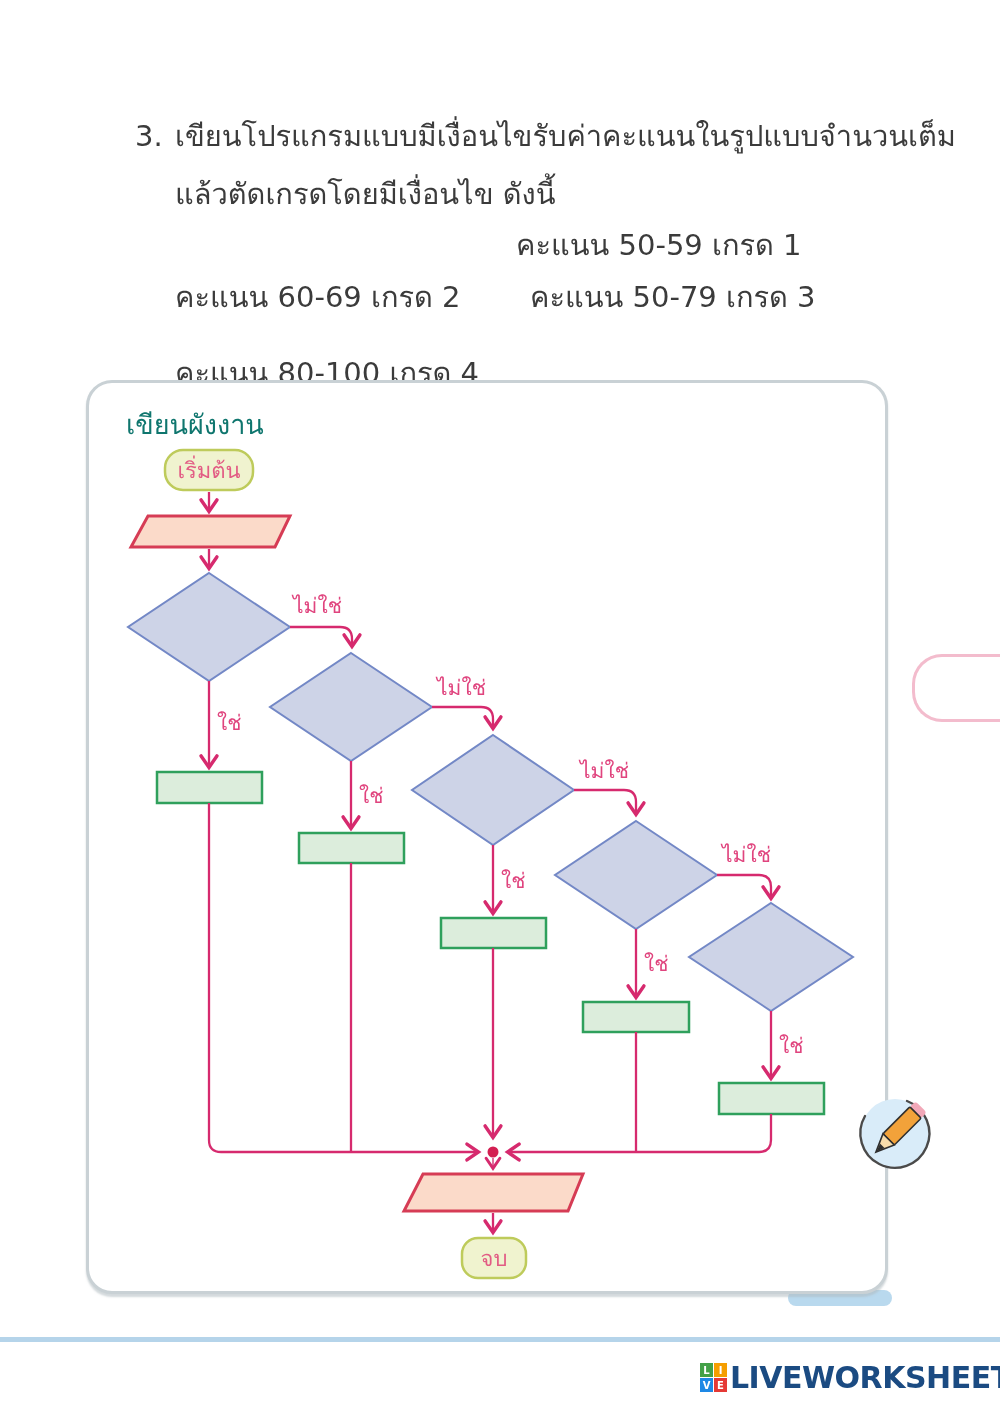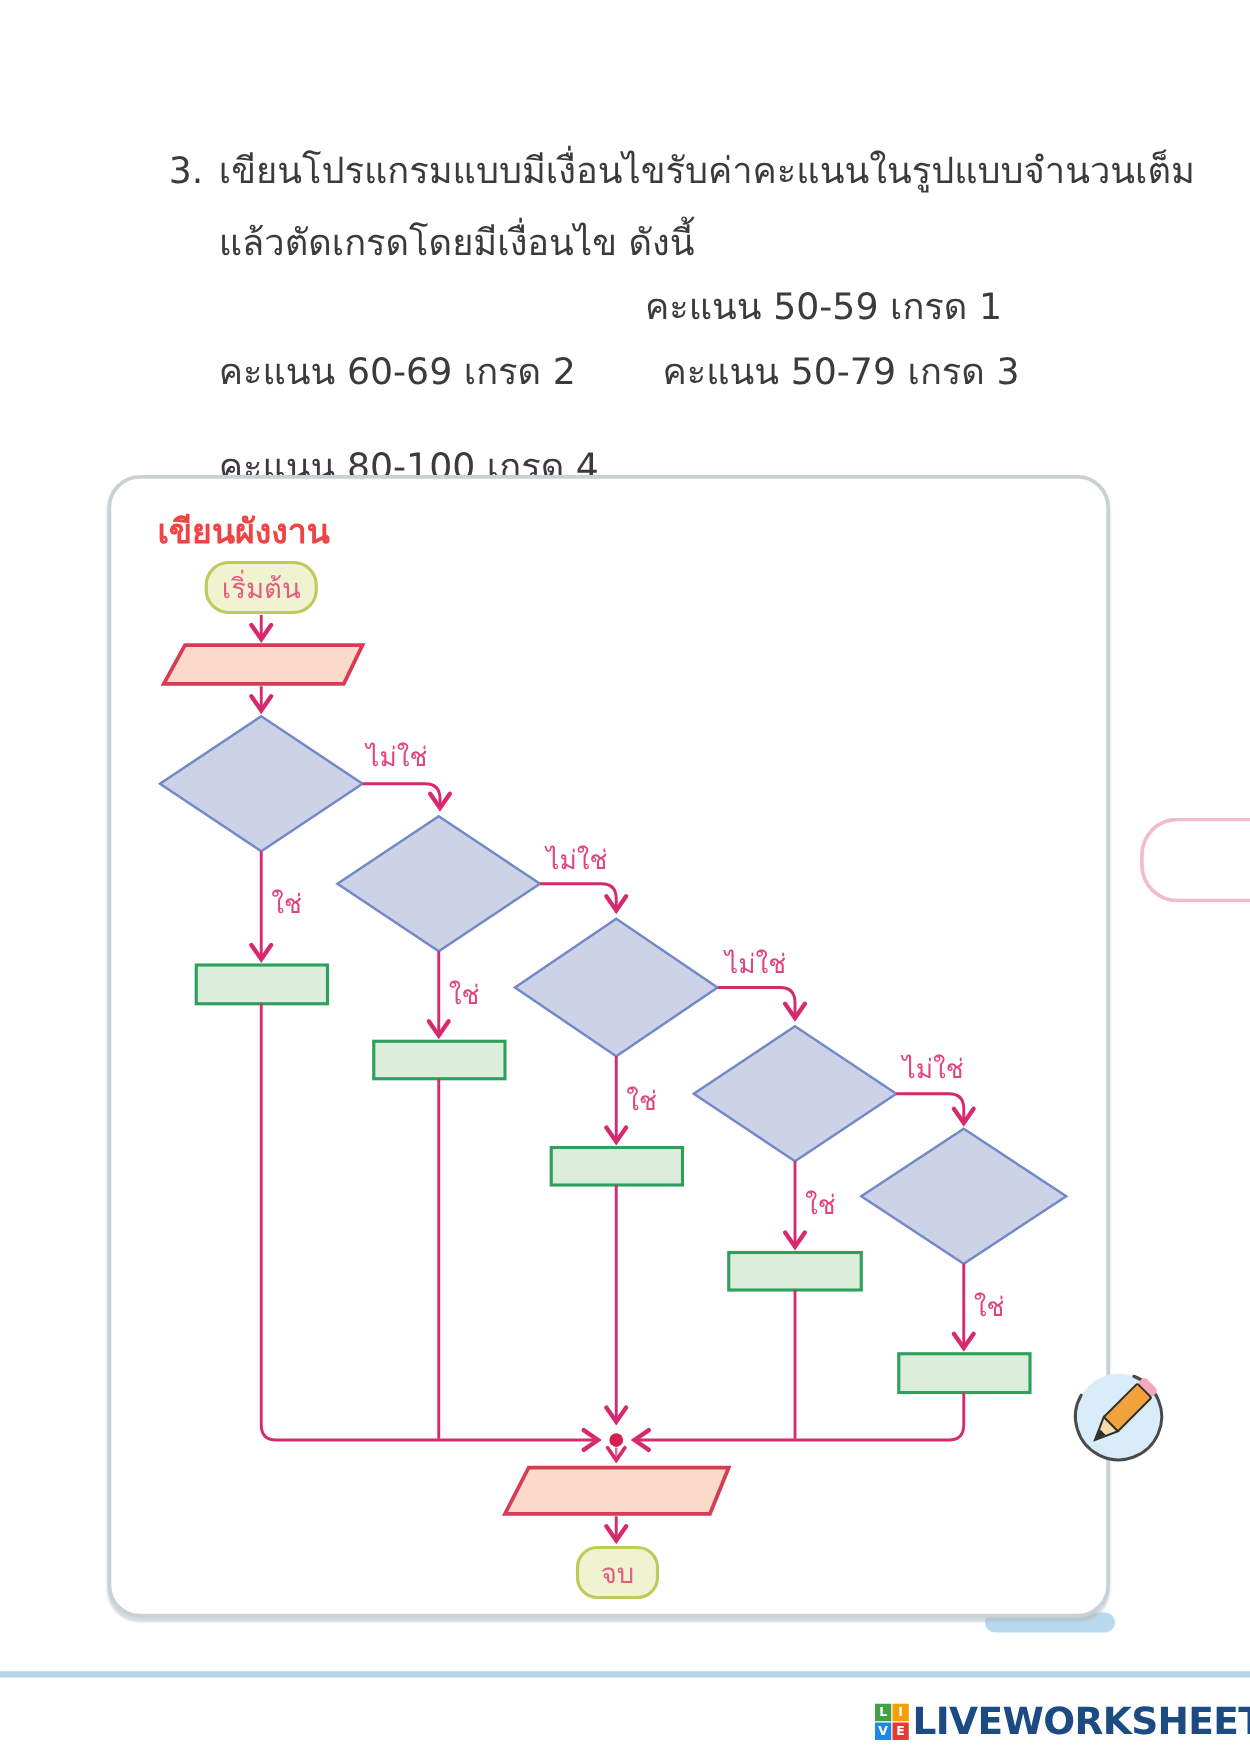--- a/index.html
+++ b/index.html
@@ -10,21 +10,21 @@
   .ptext{font-size:29px;line-height:1.25;white-space:nowrap;}
   .pnum{display:inline-block;width:40px;}
   
   .chart-box{left:86px;top:380px;width:796px;height:908px;background:#fff;
              border:3px solid var(--c-container_border,#c9d1d5);border-radius:26px;
              box-shadow:0 3px 2px rgba(175,185,192,.55);}
   .accent-br{left:788px;top:1290px;width:104px;height:16px;background:var(--c-accent_blue,#b9d9ee);
              border-radius:8px;}
   .side-tab{left:912px;top:654px;width:110px;height:62px;background:#fff;
             border:3px solid #f3bccd;border-right:none;border-radius:30px 0 0 30px;}
-  .fc-heading{left:126px;top:403px;font-size:27px;font-weight:bold;color:#ef4444;}
+  .fc-heading{left:126px;top:403px;font-size:27px;font-weight:normal;color:#0f766e;}
   svg.fc{left:0;top:0;}
   
   .terminal{fill:var(--c-terminal_fill,#f0f3cf);stroke:var(--c-terminal_stroke,#becb5b);stroke-width:2.5;}
   .decision{fill:var(--c-decision_fill,#cdd3e7);stroke:var(--c-decision_stroke,#7388c6);stroke-width:2;}
   .process{fill:var(--c-process_fill,#dceddc);stroke:var(--c-process_stroke,#2fa05c);stroke-width:2.5;}
   .io{fill:var(--c-io_fill,#fbdac9);stroke:var(--c-io_stroke,#d63c55);stroke-width:3;}
   .flow{fill:none;stroke:var(--c-arrow,#d62a6e);stroke-width:2.3;}
   .flow-light{fill:none;stroke:#e0719f;stroke-width:2;}
   .lbl{fill:var(--c-label_pink,#e0447e);font-size:21px;}
   .term-lbl{fill:#e25c84;font-size:22px;text-anchor:middle;}

